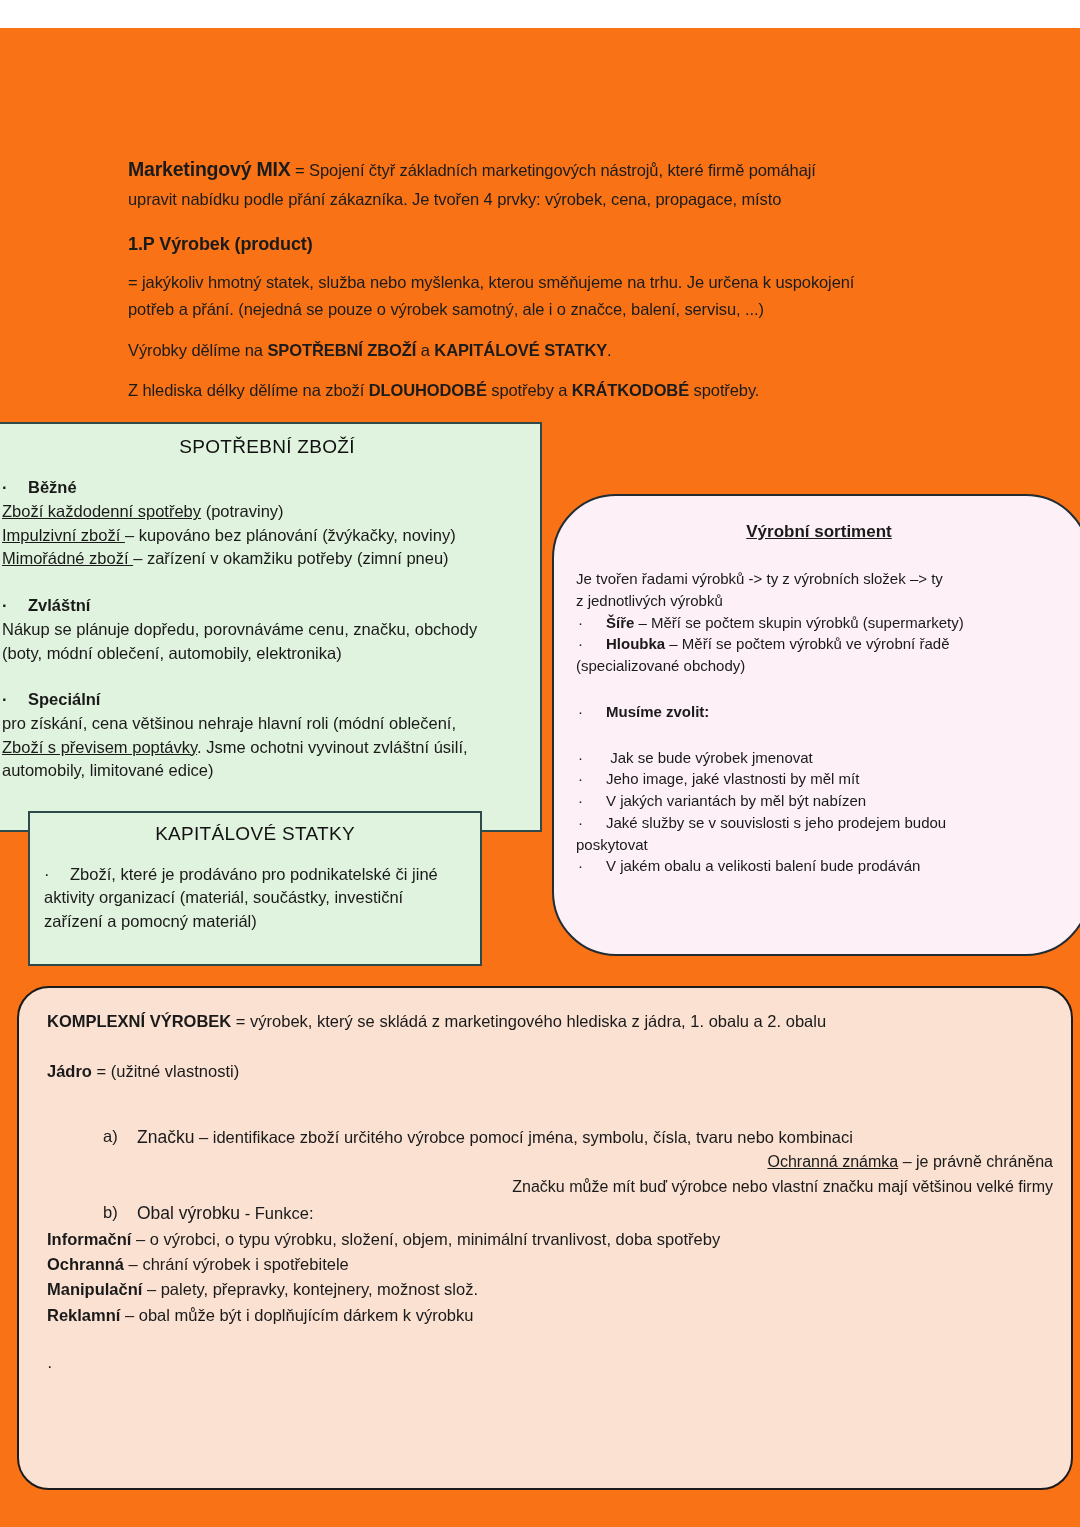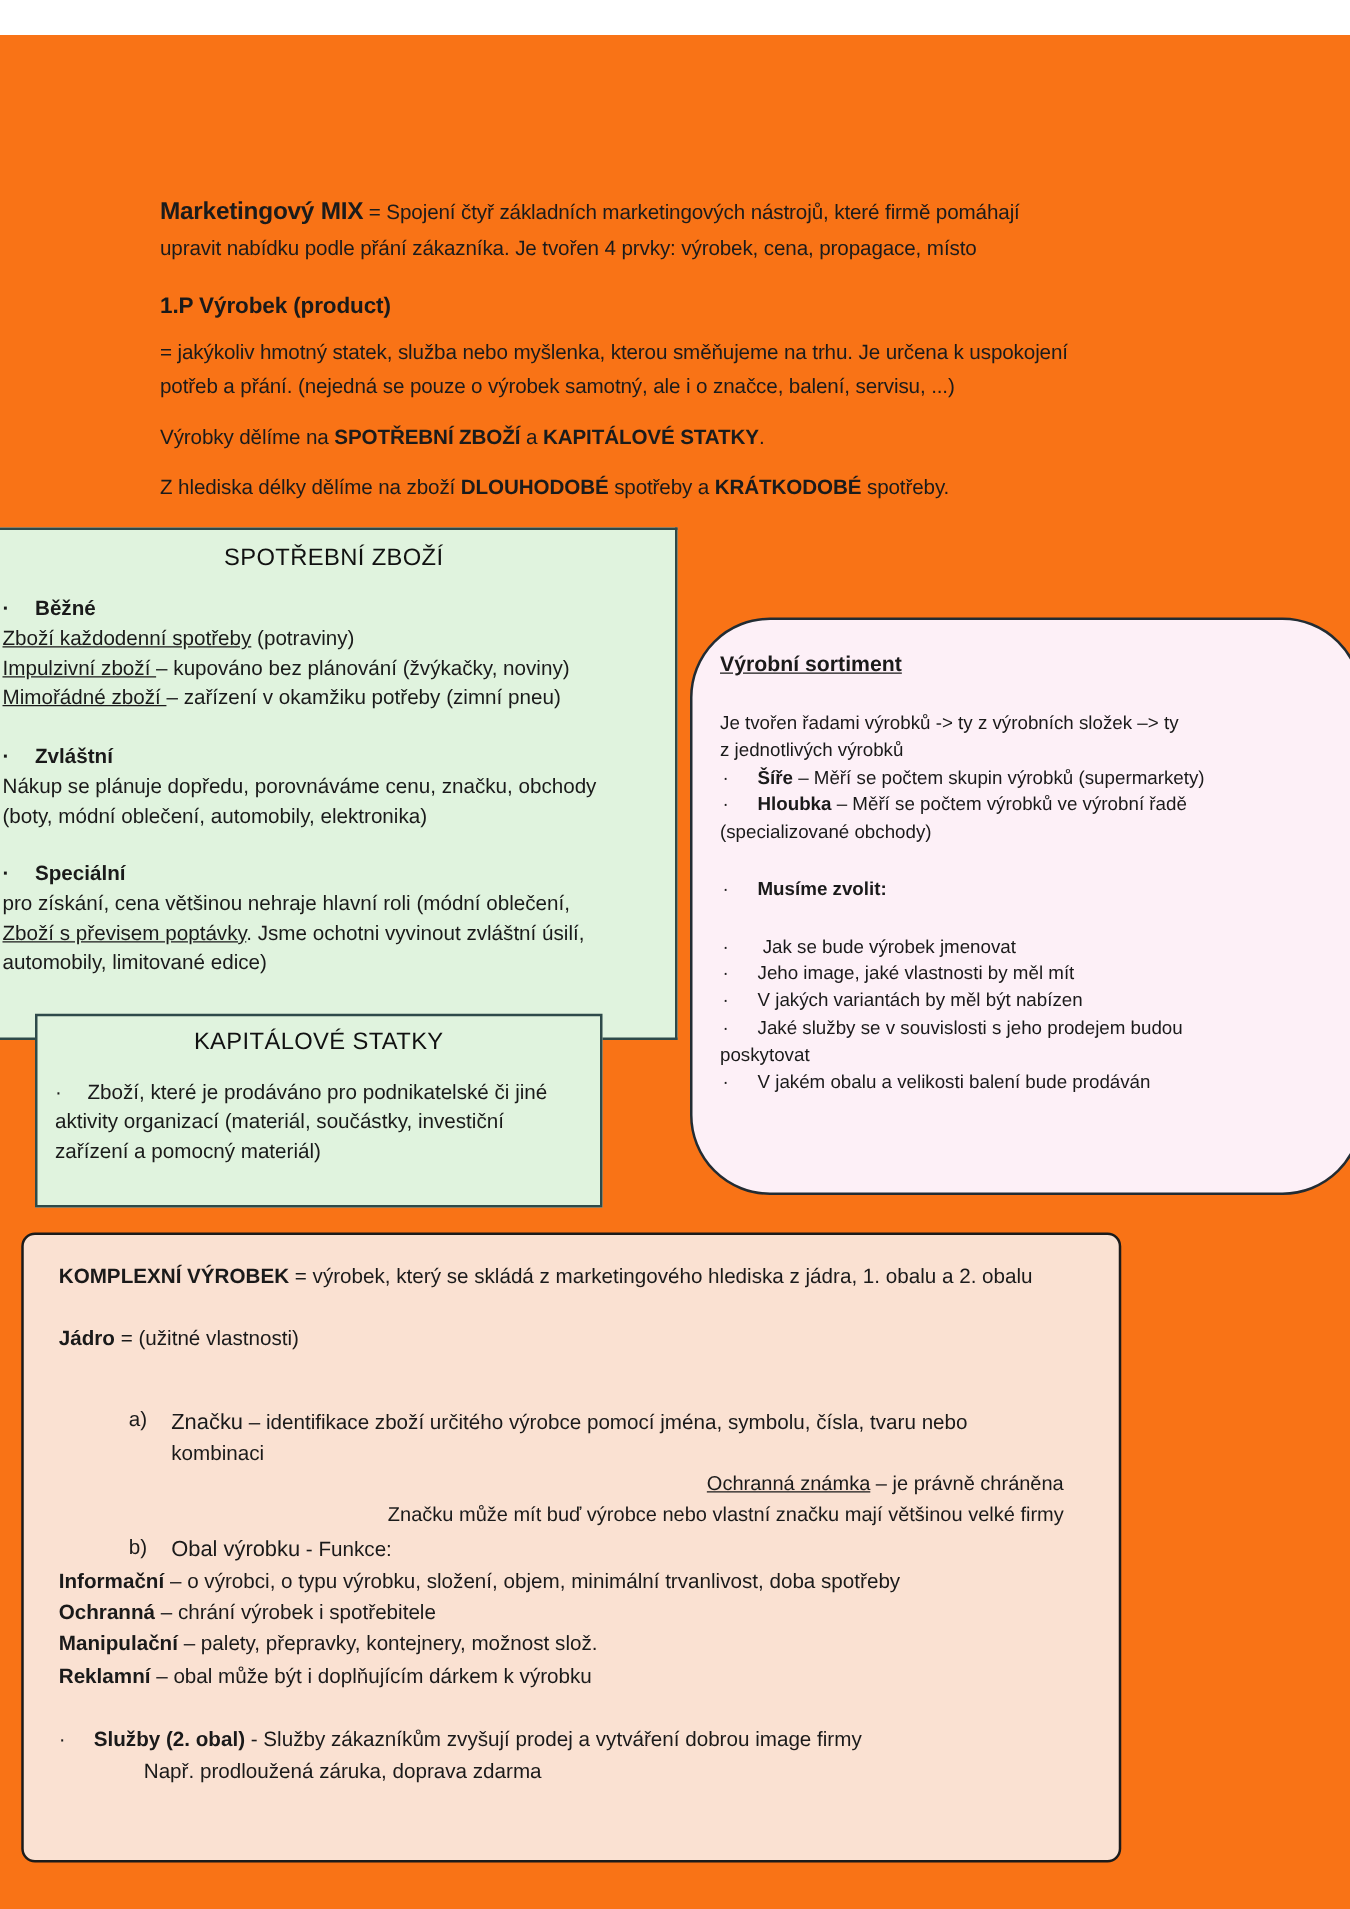--- a/index.html
+++ b/index.html
@@ -106,46 +106,47 @@
     border: 2px solid #222c33;
     border-radius: 64px;
     box-sizing: border-box;
     padding: 26px 26px 0 22px;
   }
   #sortiment-box .ttl {
     font-weight: bold;
     font-size: 17px;
     text-decoration: underline;
     margin-bottom: 26px;
+    text-align: center;
   }
   .pk {
     font-size: 15px;
     line-height: 1.45;
   }
   .pk .row { display: block; }
   .bullet-sm {
     display: inline-block;
     width: 28px;
     text-align: left;
     padding-left: 2px;
   }
   .spacer-24 { height: 24px; }
 
   
   #komplexni-box {
     position: absolute;
     left: 17px;
     top: 958px;
-    width: 880px;
+    width: 1056px;
     height: 504px;
     background: #fae1d2;
     border: 2px solid #1b1b1b;
-    border-radius: 11px;
+    border-radius: 32px;
     box-sizing: border-box;
-    padding: 22px 44px 0 28px;
+    padding: 22px 18px 0 28px;
   }
   .pc {
     font-size: 16.5px;
     line-height: 1.45;
     margin-bottom: 0;
   }
   .pc-gap { height: 26px; }
   .pc-gap-sm { height: 14px; }
   .ol-item {
     display: flex;
@@ -307,21 +308,17 @@
 
     <div class="func-line"><span class="b">Informační</span><span> – o výrobci, o typu výrobku, složení, objem, minimální trvanlivost, doba spotřeby</span></div>
     <div class="func-line"><span class="b">Ochranná</span><span> – chrání výrobek i spotřebitele</span></div>
     <div class="func-line"><span class="b">Manipulační</span><span> – palety, přepravky, kontejnery, možnost slož.</span></div>
     <div class="func-line"><span class="b">Reklamní</span><span> – obal může být i doplňujícím dárkem k výrobku</span></div>
 
     <div class="pc-gap"></div>
 
     <div class="svc">
       <span class="svc-dot">·</span>
-      <span>
-        <span class="b">Služby (2. obal)</span><span>  - Služby zákazníkům zvyšují prodej a vytváření dobrou image firmy</span>
-        <div style="margin-left:40px">Např. prodloužená záruka, doprava zdarma</div>
-      </span>
     </div>
 
   </div>
 
 </div>
 
 </body></html>

